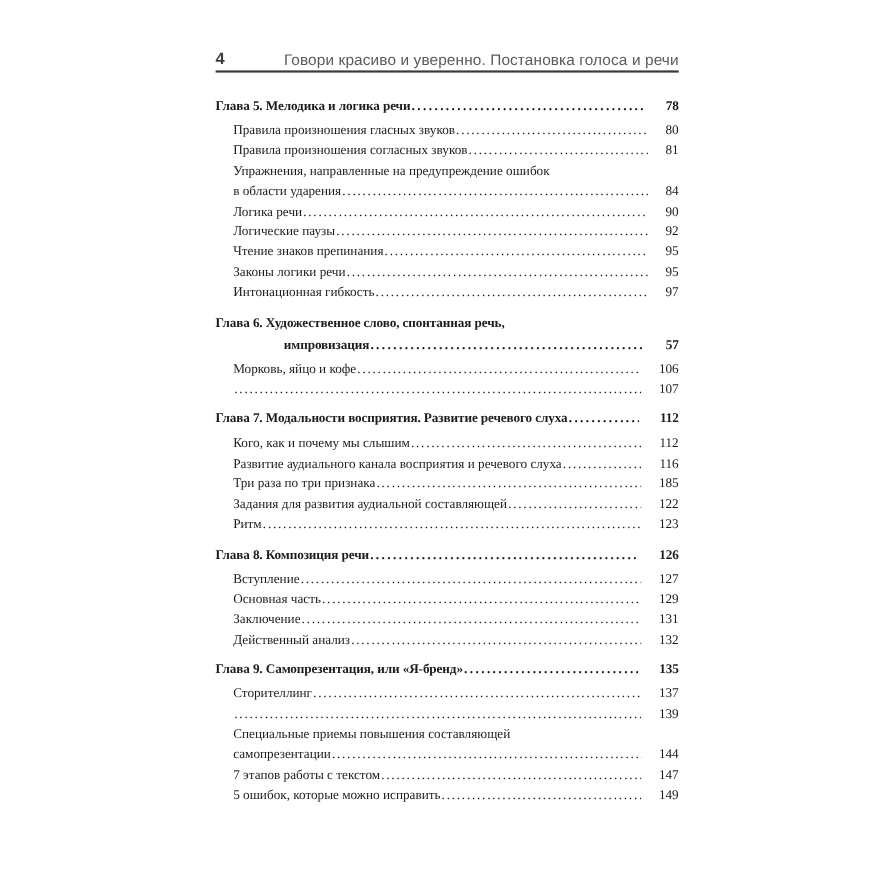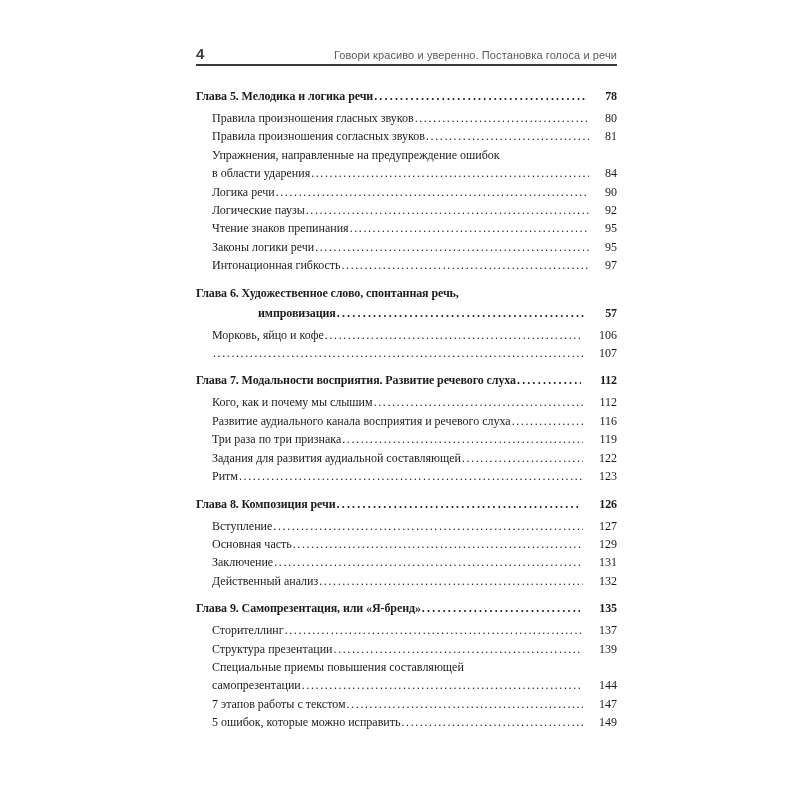--- a/index.html
+++ b/index.html
@@ -29,21 +29,21 @@
   }
   .hdr-num {
     font-family: "Liberation Sans", sans-serif;
     font-weight: bold;
     font-size: 15px;
     color: #3c3c3c;
     line-height: 1;
   }
   .hdr-title {
     font-family: "Liberation Sans", sans-serif;
-    font-size: 11px;
+    font-size: 14px;
     color: #5a5a5a;
     line-height: 1;
     letter-spacing: 0.1px;
   }
   
   .toc {
     margin-top: 20px;
     font-size: 12px;
     color: #1c1c1c;
   }
@@ -184,21 +184,21 @@
             <span class="pagenum">112</span>
           </div>
           <div class="row">
             <span class="label">Развитие аудиального канала восприятия и речевого слуха</span>
             <span class="dots"></span>
             <span class="pagenum">116</span>
           </div>
           <div class="row">
             <span class="label">Три раза по три признака</span>
             <span class="dots"></span>
-            <span class="pagenum">119</span>
+            <span class="pagenum">185</span>
           </div>
           <div class="row">
             <span class="label">Задания для развития аудиальной составляющей</span>
             <span class="dots"></span>
             <span class="pagenum">122</span>
           </div>
           <div class="row">
             <span class="label">Ритм</span>
             <span class="dots"></span>
             <span class="pagenum">123</span>
@@ -240,21 +240,20 @@
             <span class="pagenum">135</span>
           </div>
         </div>
         <div class="items">
           <div class="row">
             <span class="label">Сторителлинг</span>
             <span class="dots"></span>
             <span class="pagenum">137</span>
           </div>
           <div class="row">
-            <span class="label">Структура презентации</span>
             <span class="dots"></span>
             <span class="pagenum">139</span>
           </div>
           <div class="row">
             <span class="label">Специальные приемы повышения составляющей</span>
           </div>
           <div class="row item-cont">
             <span class="label">самопрезентации</span>
             <span class="dots"></span>
             <span class="pagenum">144</span>

